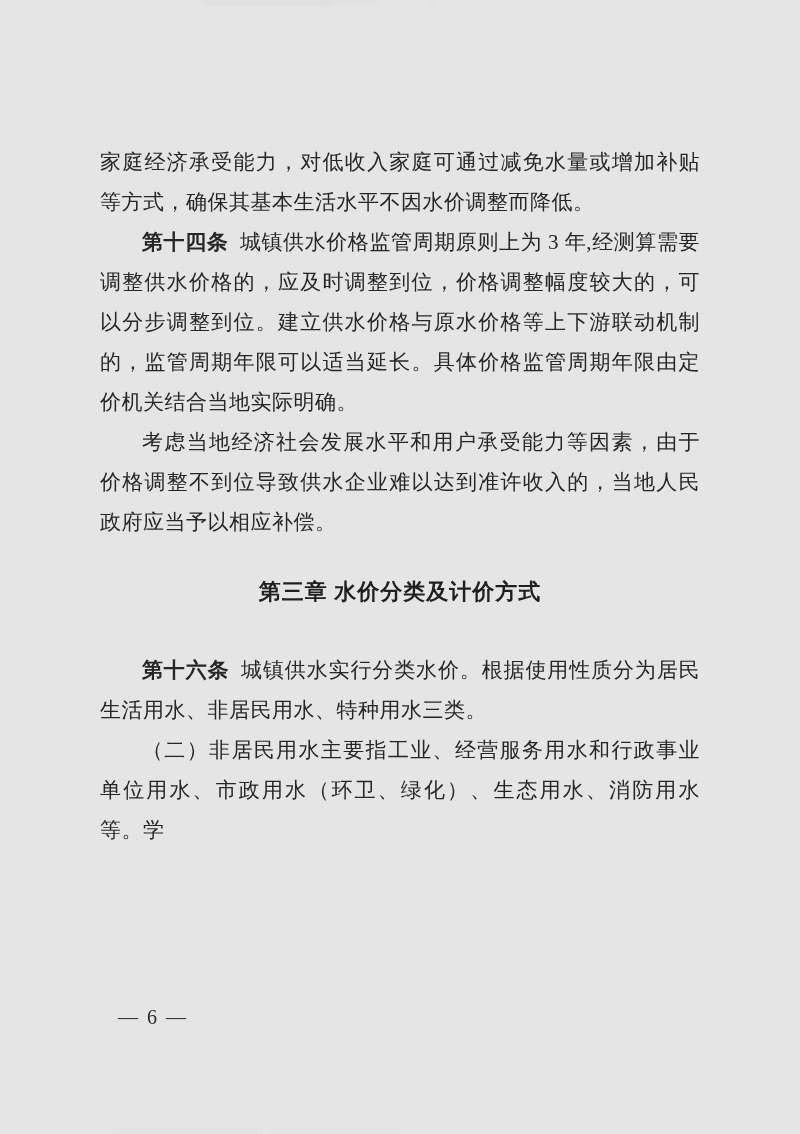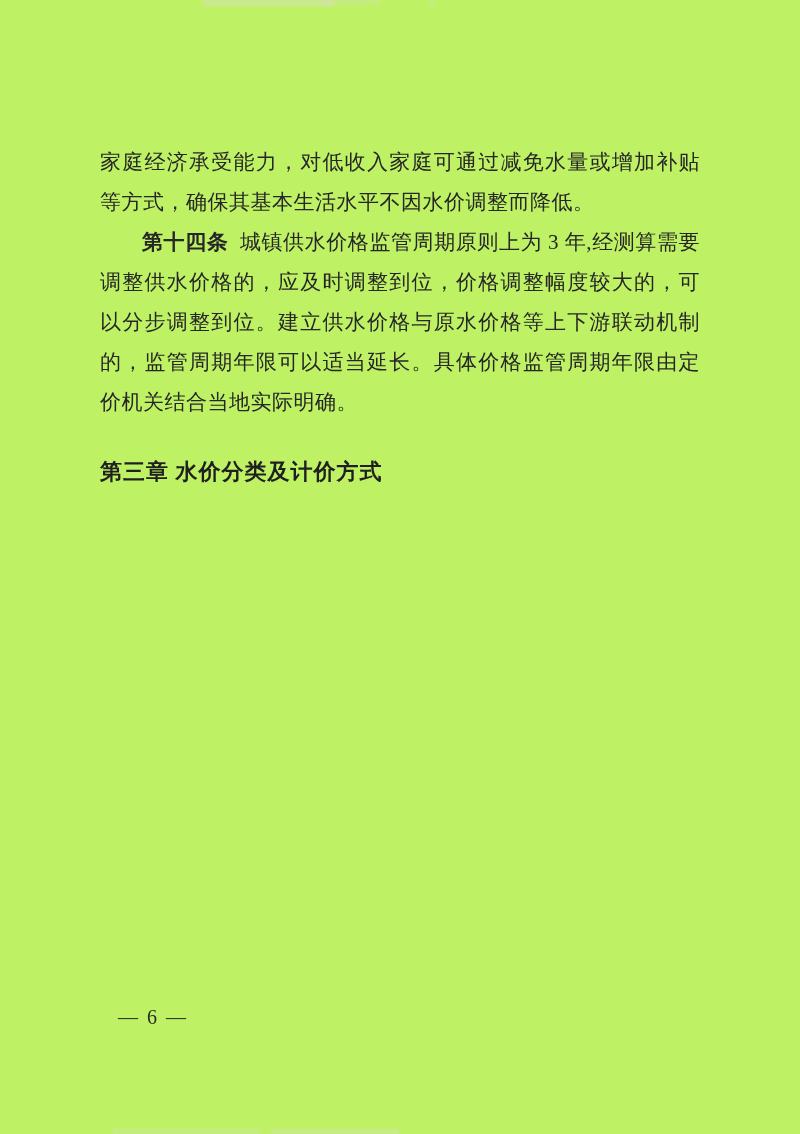--- a/index.html
+++ b/index.html
@@ -11,21 +11,21 @@
     width: 800px;
     height: 1134px;
     position: relative;
     overflow: hidden;
     font-family: "Liberation Serif", "DejaVu Serif", serif;
     color: #262626;
   }
   .page {
     position: absolute;
     inset: 0;
-    background: #bef264;
+    background: #e5e5e5;
   }
   .scan-artifact {
     position: absolute;
     background: #dddad4;
     opacity: 0.45;
     filter: blur(1.5px);
     border-radius: 2px;
   }
   .scan-artifact.top-a    { left: 203px; top: 0;      width: 130px; height: 6px; }
   .scan-artifact.top-b    { left: 320px; top: 0;      width: 60px;  height: 5px; opacity: 0.3; }
@@ -51,21 +51,21 @@
   .lead {
     font-weight: 700;
     margin-right: 0.55em;
   }
   .chapter-heading {
     margin: 30px 0 38px 0;
     font-size: 22px;
     font-weight: 700;
     line-height: 40px;
     letter-spacing: 1px;
-    text-align: left;
+    text-align: center;
     color: #1f1f1f;
   }
   .page-number {
     position: absolute;
     left: 118px;
     top: 1003px;
     font-size: 20px;
     line-height: 28px;
     letter-spacing: 2px;
     color: #2b2b2b;
@@ -81,24 +81,27 @@
   <div class="scan-artifact top-c"></div>
   <div class="scan-artifact bottom-a"></div>
   <div class="scan-artifact bottom-b"></div>
 
   <main class="content">
 
     <p><span>家庭经济承受能力，对低收入家庭可通过减免水量或增加补贴等方式，确保其基本生活水平不因水价调整而降低。</span></p>
 
     <p class="indent"><span class="lead">第十四条</span><span>城镇供水价格监管周期原则上为 3 年,经测算需要调整供水价格的，应及时调整到位，价格调整幅度较大的，可以分步调整到位。建立供水价格与原水价格等上下游联动机制的，监管周期年限可以适当延长。具体价格监管周期年限由定价机关结合当地实际明确。</span></p>
 
+    <p class="indent"><span>考虑当地经济社会发展水平和用户承受能力等因素，由于价格调整不到位导致供水企业难以达到准许收入的，当地人民政府应当予以相应补偿。</span></p>
 
 
     <h2 class="chapter-heading">第三章 水价分类及计价方式</h2>
 
+    <p class="indent"><span class="lead">第十六条</span><span>城镇供水实行分类水价。根据使用性质分为居民生活用水、非居民用水、特种用水三类。</span></p>
 
 
+    <p class="indent"><span>（二）非居民用水主要指工业、经营服务用水和行政事业单位用水、市政用水（环卫、绿化）、生态用水、消防用水等。学</span></p>
 
   </main>
 
   <div class="page-number">— 6 —</div>
 
 </div>
 
 </body></html>

